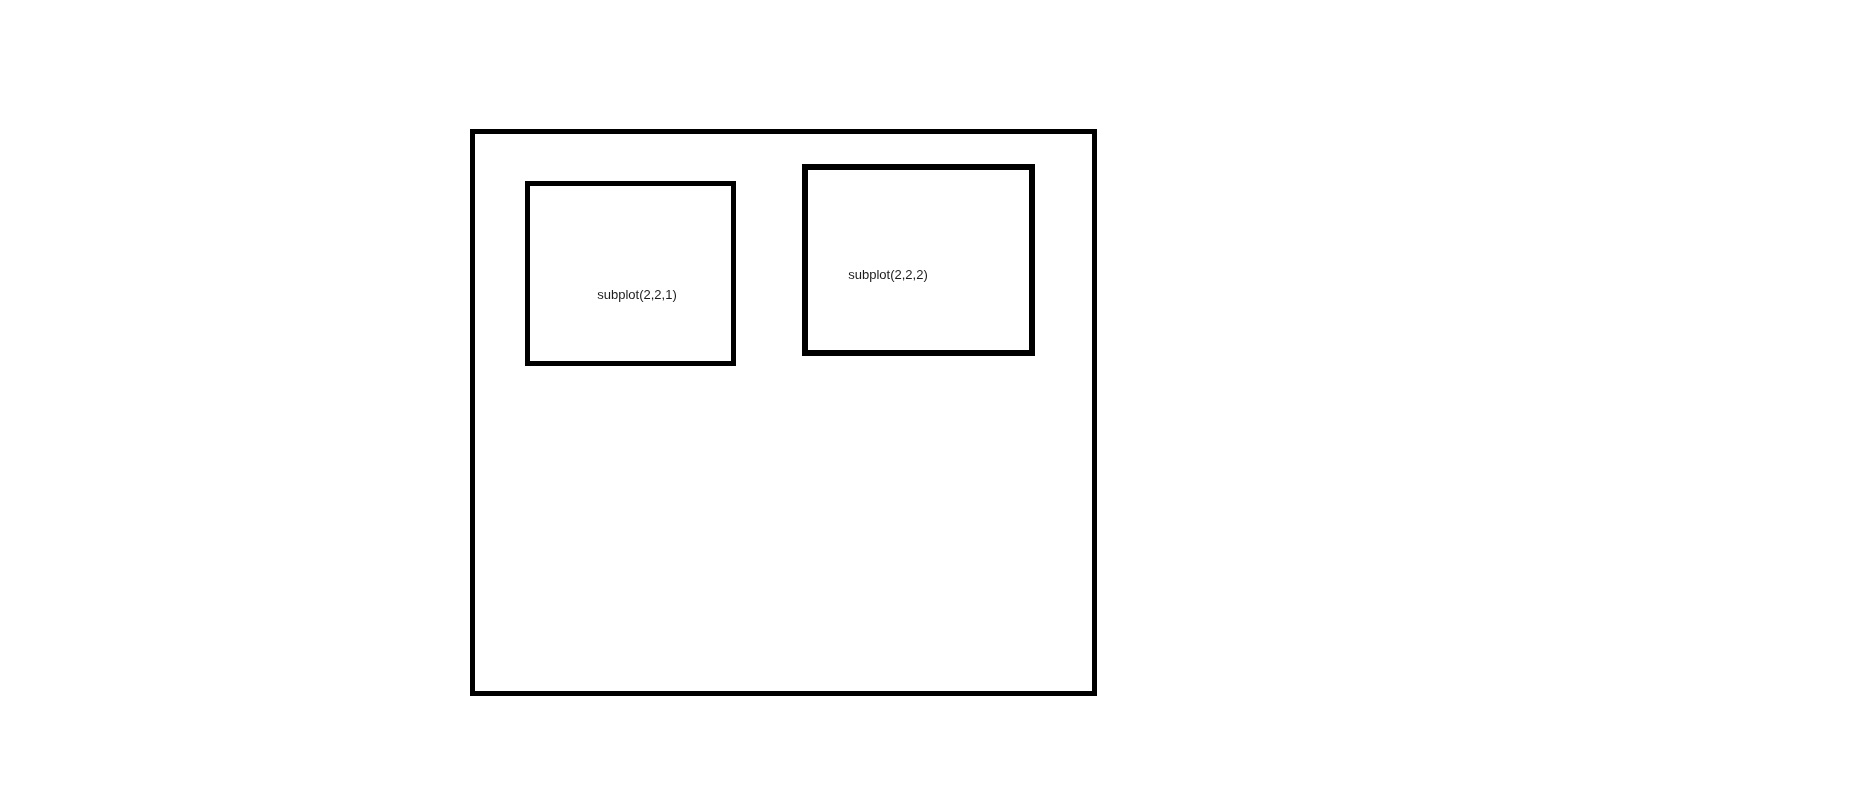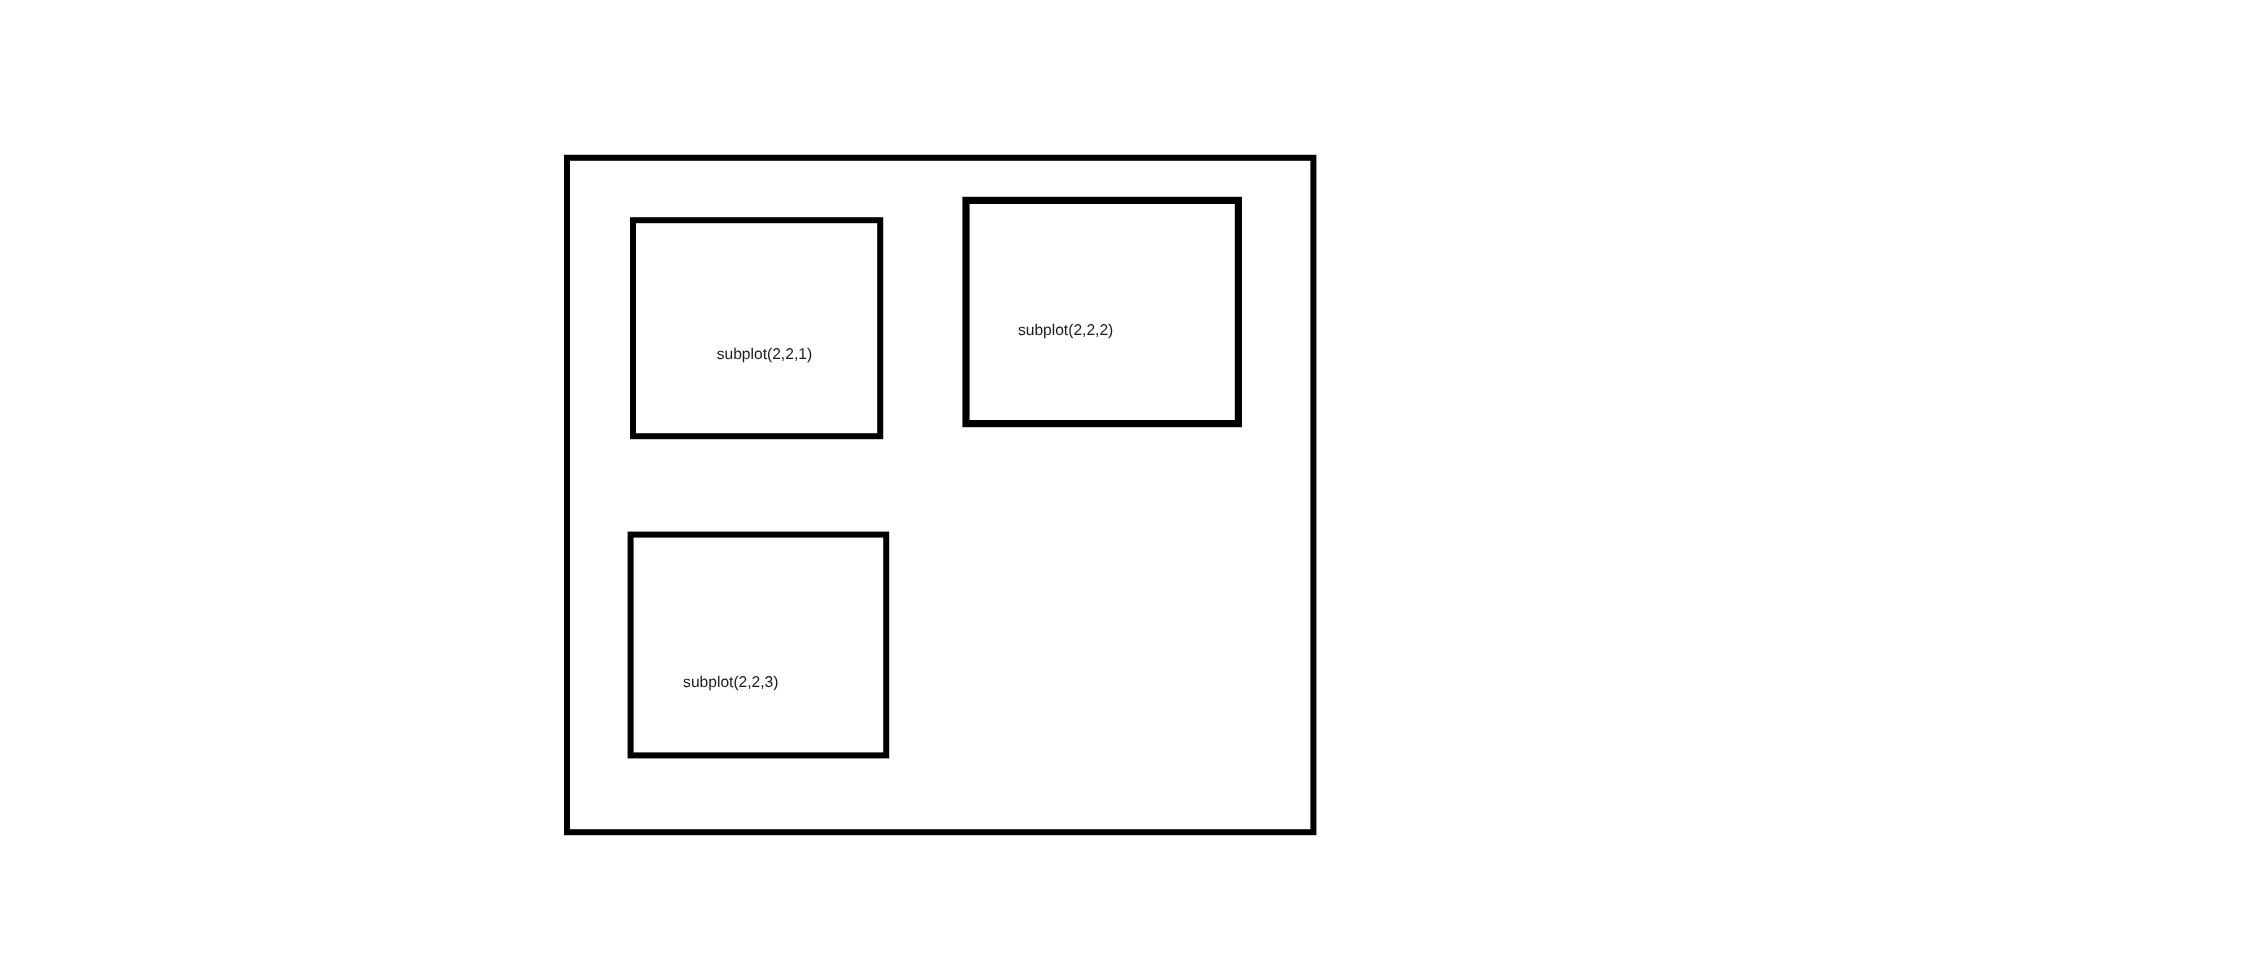--- a/index.html
+++ b/index.html
@@ -63,20 +63,17 @@
   <div class="figure-frame">
 
     <div class="subplot-box b1">
       <span class="subplot-label">subplot(2,2,1)</span>
     </div>
 
     <div class="subplot-box b2">
       <span class="subplot-label">subplot(2,2,2)</span>
     </div>
 
-    <div class="subplot-box b3">
-      <span class="subplot-label">subplot(2,2,3)</span>
-    </div>
 
 
   </div>
 
 </div>
 
 </body></html>

